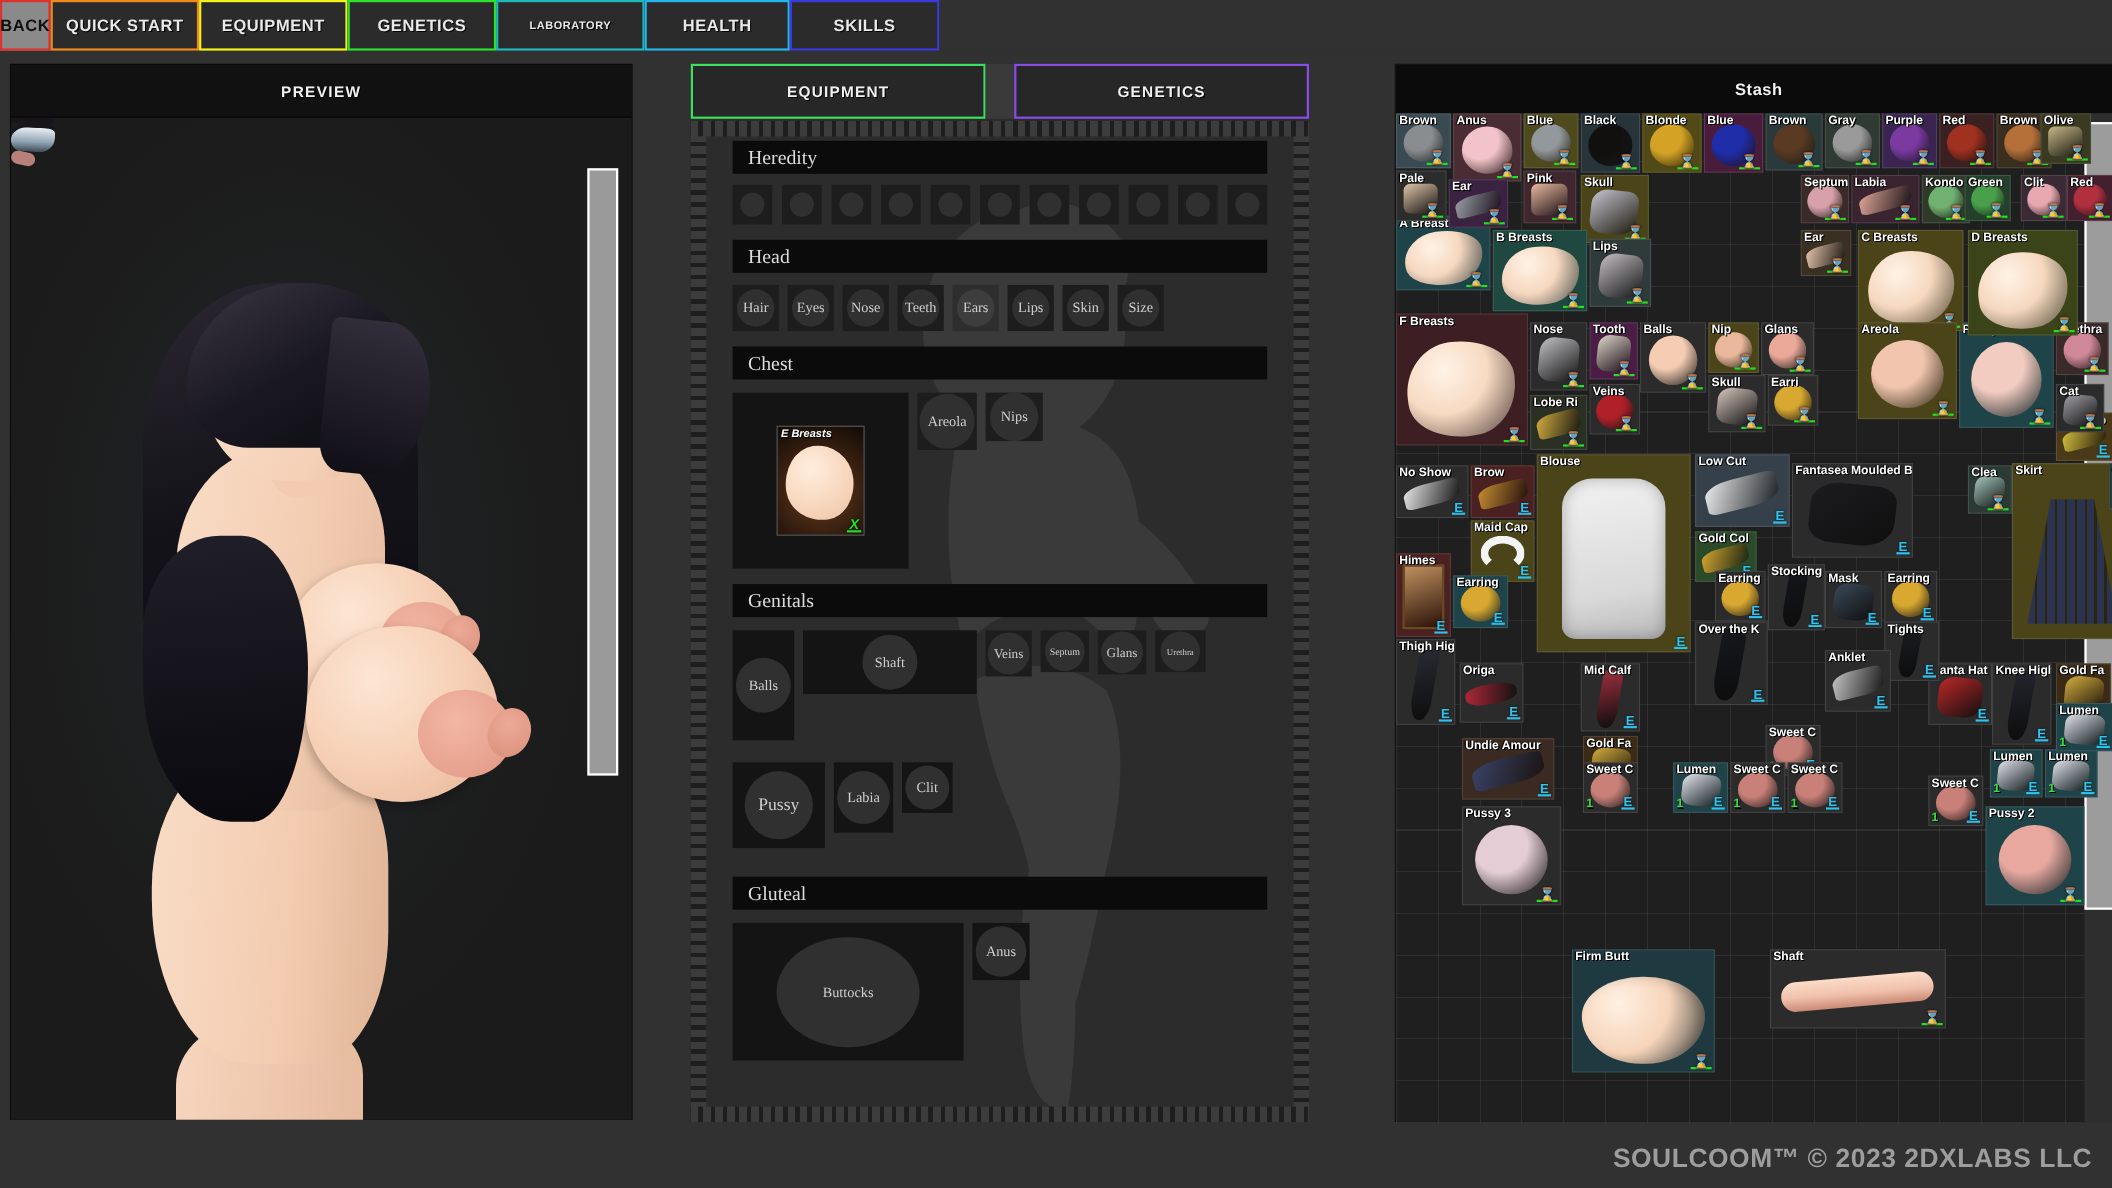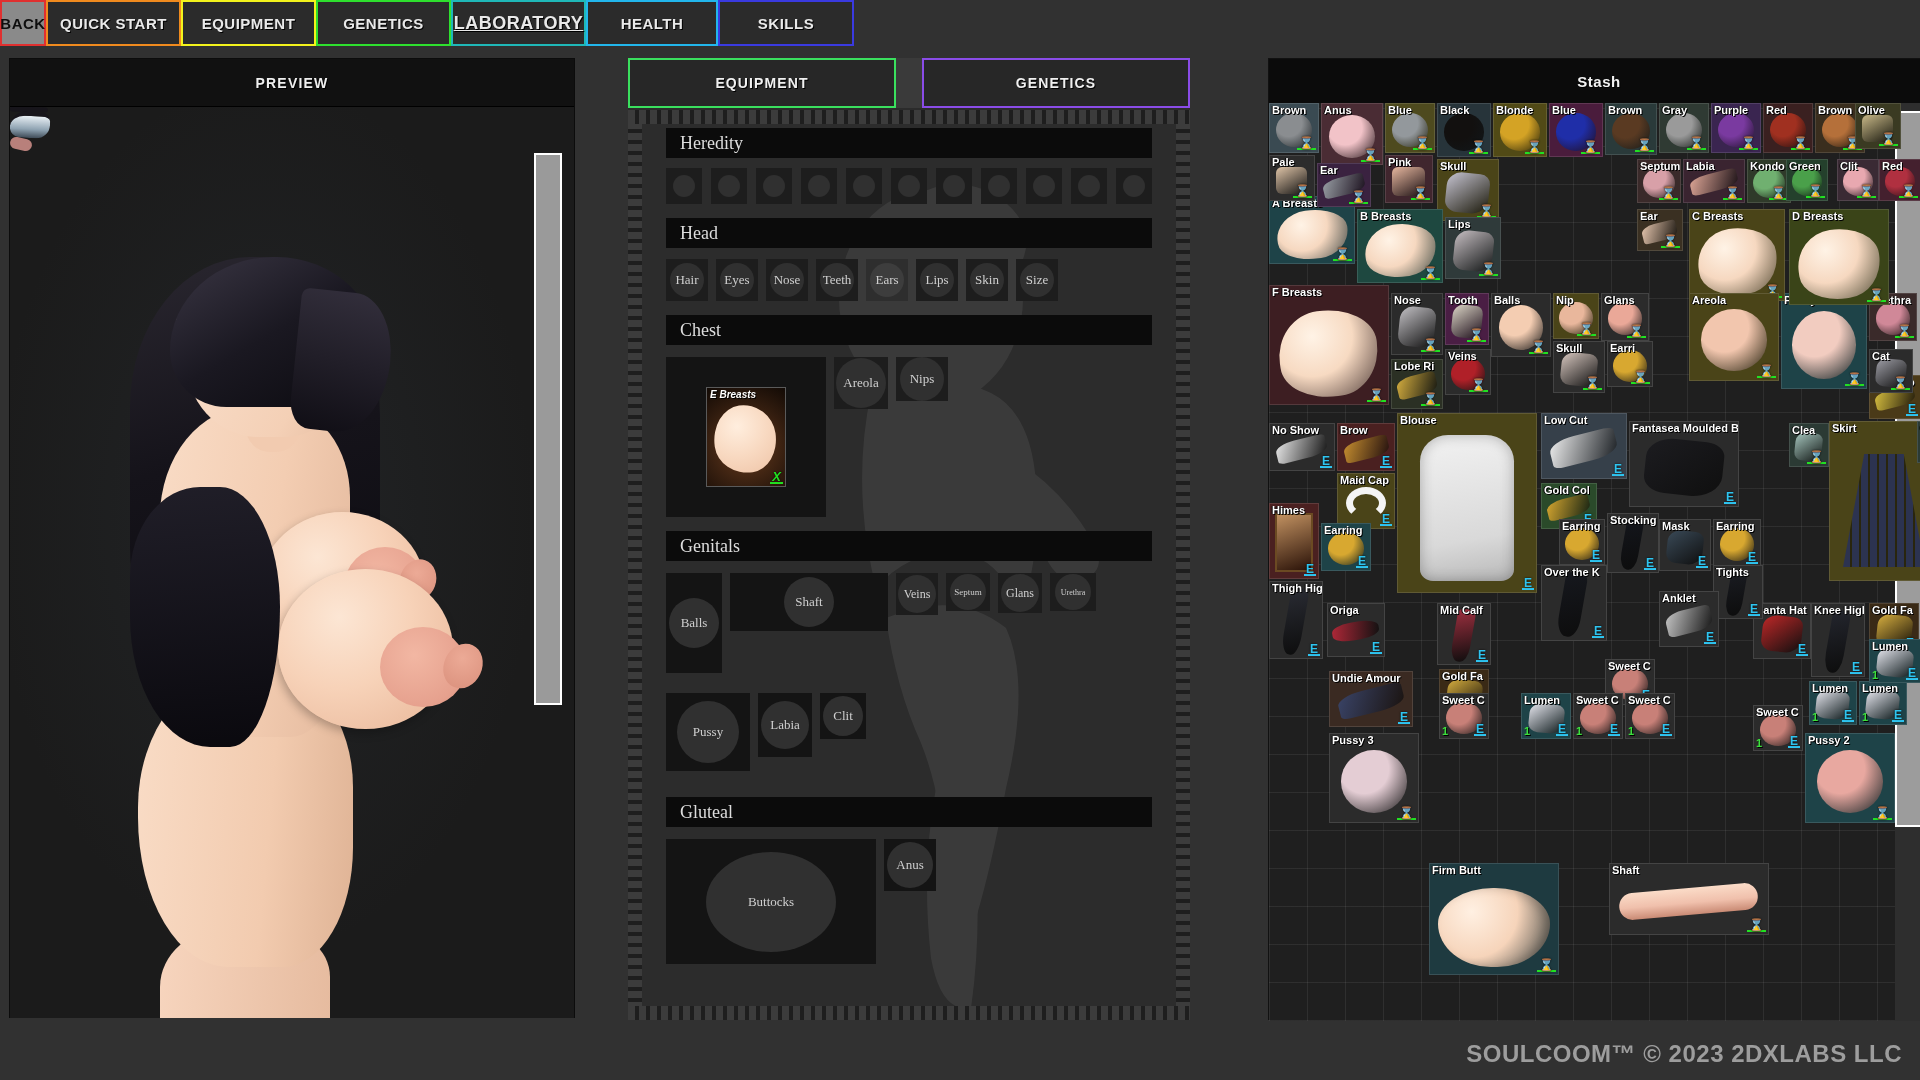--- a/index.html
+++ b/index.html
@@ -23,21 +23,21 @@
     font-family: "Liberation Sans Narrow", "Liberation Sans", sans-serif;
     font-stretch: condensed;
     text-shadow: 1px 1px 0 #000;
     cursor: pointer; user-select: none;
   }
   #nav-back { width: 46px; height: 46px; background: #8a8a8a; color:#0e0e0e;
     border: 2px solid #e03030; font-size: 15px; text-shadow:none; }
   #nav-quickstart { width: 135px; border: 2px solid #f08a1e; font-size: 15px; }
   #nav-equipment  { width: 135px; border: 2px solid #f3f31c; font-size: 15px; }
   #nav-genetics   { width: 135px; border: 2px solid #2ee02e; font-size: 15px; }
-  #nav-laboratory { width: 135px; border: 2px solid #1fb8b8; font-size: 18px; text-decoration: underline; }
+  #nav-laboratory { width: 135px; border: 2px solid #1fb8b8; font-size: 10px; }
   #nav-health     { width: 132px; border: 2px solid #22b6ec; font-size: 15px; }
   #nav-skills     { width: 136px; border: 2px solid #3a3ae0; font-size: 15px; }
   .nav-spacer { flex: 1 1 auto; background: #313131; }
 
   
   #preview-panel {
     position: absolute; left: 9px; top: 58px; width: 566px; height: 960px;
     background: #1c1c1c; border: 1px solid #0c0c0c;
   }
   #preview-header {
@@ -246,21 +246,21 @@
   #g-veins .knob { width: 38px; height: 38px; font-size:12px; }
   #g-septum { width: 44px; height: 38px; }
   #g-septum .knob { width: 36px; height: 36px; font-size:9px; }
   #g-glans { width: 44px; height: 40px; }
   #g-glans .knob { width: 38px; height: 38px; font-size:12px; }
   #g-urethra { width: 46px; height: 38px; }
   #g-urethra .knob { width: 36px; height: 36px; font-size:8px; }
 
   #gen-row2 { margin-top: 20px; gap: 8px; align-items:flex-start; }
   #g-pussy { width: 84px; height: 78px; }
-  #g-pussy .knob { width: 62px; height: 62px; font-size:13px; }
+  #g-pussy .knob { width: 62px; height: 62px; font-size:16px; }
   #g-labia { width: 54px; height: 64px; }
   #g-labia .knob { width: 48px; height: 48px; font-size:13px; }
   #g-clit  { width: 46px; height: 46px; }
   #g-clit  .knob { width: 40px; height: 40px; font-size:13px; }
 
   
   #glu-row { margin-top: 12px; gap: 8px; align-items:flex-start; }
   #g-butt { width: 210px; height: 125px; }
   #g-butt .knob { width: 130px; height: 100px; border-radius:50%; font-size:13px; }
   #g-anus { width: 52px; height: 52px; }

